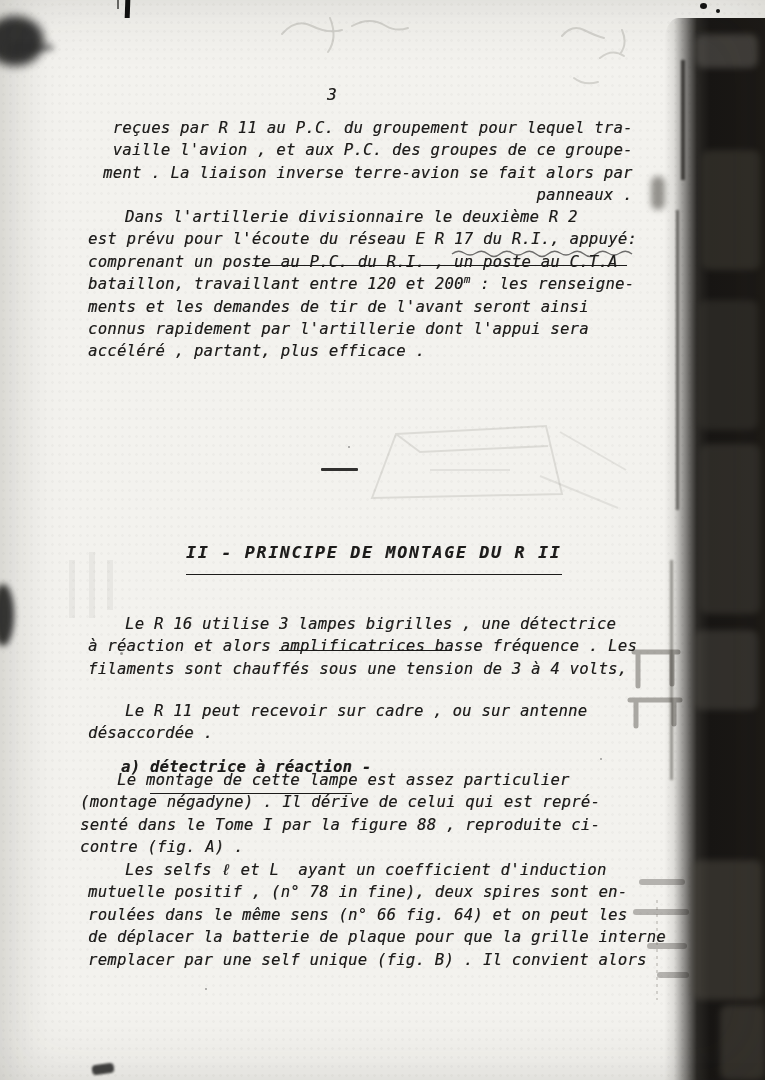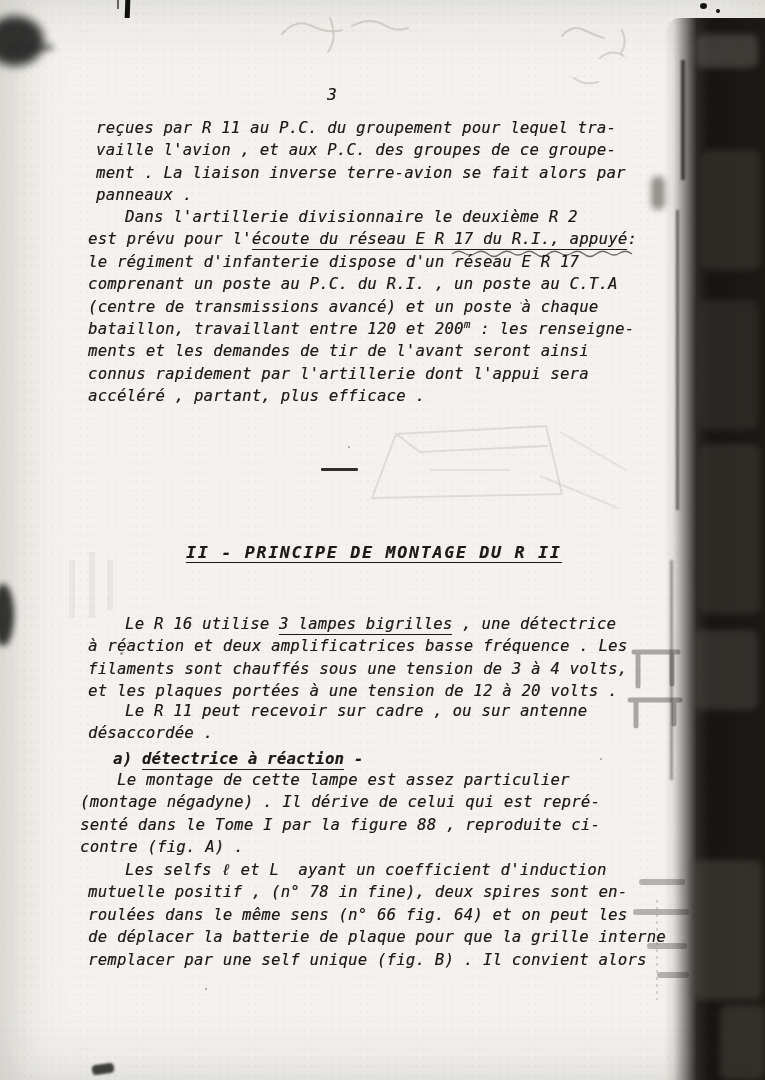--- a/index.html
+++ b/index.html
@@ -32,26 +32,26 @@
     font-style:italic;font-size:16px;color:var(--ink);
     text-shadow:.4px .2px .4px rgba(25,24,22,.55);
   }
   .para{
     position:absolute;z-index:2;color:var(--ink);
     font-style:italic;font-size:15.5px;letter-spacing:.3px;
     text-shadow:.4px .2px .4px rgba(25,24,22,.5);
   }
   .para .line{line-height:22.4px;white-space:pre;}
   .para .line.indent{padding-left:37px;}
-  .para .u{border-bottom:1.4px solid currentColor;padding-bottom:1px;}
+  .para .u{border-bottom:1.4px solid currentColor;padding-bottom:17px;}
   .para sup{font-size:11px;line-height:0;vertical-align:super;}
-  #para-p1{top:117px;left:96px;}
+  #para-p1{top:117px;left:103px;text-align:right;}
   #para-p2{top:206px;left:88px;}
   #para-h2{top:542px;left:186px;font-size:16.5px;letter-spacing:1.8px;font-weight:bold;}
-  #para-h2 .u{border-bottom-width:1.8px;padding-bottom:0;}
+  #para-h2 .u{border-bottom-width:1.8px;padding-bottom:12px;}
   #para-p3{top:613px;left:88px;}
   #para-p4{top:700px;left:88px;}
   #para-hA{top:747px;left:112px;font-weight:bold;}
   #para-p5{top:769px;left:80px;}
   #para-p6{top:859px;left:88px;}
   .separator{
     position:absolute;top:468px;left:321px;width:37px;height:3px;z-index:2;
     background:var(--ink);border-radius:1px;opacity:.9;
   }
   
@@ -134,43 +134,40 @@
 
   <section class="para" id="para-p1">
       <div class="line"><span>reçues par R 11 au P.C. du groupement pour lequel tra-</span></div>
       <div class="line"><span>vaille l'avion , et aux P.C. des groupes de ce groupe-</span></div>
       <div class="line"><span>ment . La liaison inverse terre-avion se fait alors par</span></div>
       <div class="line"><span>panneaux .</span></div>
     </section>
   <section class="para" id="para-p2">
       <div class="line indent"><span>Dans l'artillerie divisionnaire le deuxième R 2</span></div>
       <div class="line"><span>est prévu pour l'</span><span class="u">écoute du réseau E R 17 du R.I., appuyé</span><span>:</span></div>
-      <div class="line"><span>le régiment d'infanterie dispose d'un réseau E R 17</span></div>
       <div class="line"><span>comprenant un poste au P.C. du R.I. , un poste au C.T.A</span></div>
-      <div class="line"><span>(centre de transmissions avancé) et un poste à chaque</span></div>
       <div class="line"><span>bataillon, travaillant entre 120 et 200</span><sup>m</sup><span> : les renseigne-</span></div>
       <div class="line"><span>ments et les demandes de tir de l'avant seront ainsi</span></div>
       <div class="line"><span>connus rapidement par l'artillerie dont l'appui sera</span></div>
       <div class="line"><span>accéléré , partant, plus efficace .</span></div>
     </section>
   <div class="separator"></div>
   <h2 class="para" id="para-h2" style="margin:0;">
       <div class="line"><span class="u">II - </span><span class="u">PRINCIPE DE MONTAGE DU R II</span></div>
     </h2>
   <section class="para" id="para-p3">
       <div class="line indent"><span>Le R 16 utilise </span><span class="u">3 lampes bigrilles</span><span> , une détectrice</span></div>
-      <div class="line"><span>à réaction et deux amplificatrices basse fréquence . Les</span></div>
+      <div class="line"><span>à réaction et alors amplificatrices basse fréquence . Les</span></div>
       <div class="line"><span>filaments sont chauffés sous une tension de 3 à 4 volts,</span></div>
-      <div class="line"><span>et les plaques portées à une tension de 12 à 20 volts .</span></div>
     </section>
   <section class="para" id="para-p4">
       <div class="line indent"><span>Le R 11 peut recevoir sur cadre , ou sur antenne</span></div>
       <div class="line"><span>désaccordée .</span></div>
     </section>
-  <h3 class="para" id="para-hA" style="margin:1px;">
+  <h3 class="para" id="para-hA" style="margin:9px;">
       <div class="line"><span>a) </span><span class="u">détectrice à réaction</span><span> -</span></div>
     </h3>
   <section class="para" id="para-p5">
       <div class="line indent"><span>Le montage de cette lampe est assez particulier</span></div>
       <div class="line"><span>(montage négadyne) . Il dérive de celui qui est repré-</span></div>
       <div class="line"><span>senté dans le Tome I par la figure 88 , reproduite ci-</span></div>
       <div class="line"><span>contre (fig. A) .</span></div>
     </section>
   <section class="para" id="para-p6">
       <div class="line indent"><span>Les selfs ℓ et L  ayant un coefficient d'induction</span></div>

